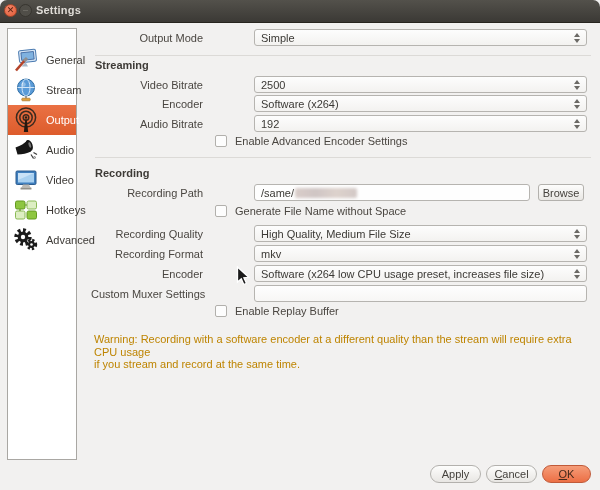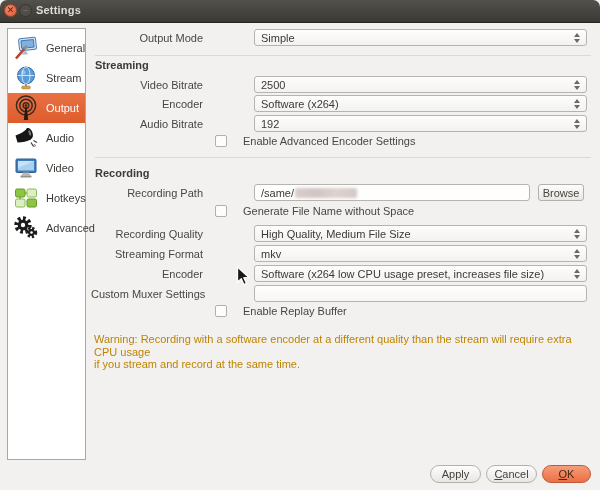--- a/index.html
+++ b/index.html
@@ -11,22 +11,22 @@
     background:linear-gradient(#53514b,#3b3935);border-bottom:1px solid #27251f;
     border-radius:7px 7px 0 0;}
   .tb-btn{position:absolute;width:13px;height:13px;border-radius:50%;box-sizing:border-box;}
   .tb-close{left:4px;top:4px;background:radial-gradient(circle at 35% 30%,#f2876b,#e25a35);
     border:1px solid #a8472a;color:#59200f;font-size:9px;font-weight:bold;line-height:11px;text-align:center;}
   .tb-min{left:19px;top:4px;background:#504e48;border:1px solid #37352f;}
   .tb-min::after{content:"";position:absolute;left:3px;right:3px;top:5px;height:1px;background:#6a6861;}
   .tb-title{position:absolute;left:36px;top:4px;font-weight:bold;color:#dfdcd7;letter-spacing:.2px;}
 
   
-  .sidebar{position:absolute;left:7px;top:28px;width:79px;height:432px;background:#ffffff;
-    border:1px solid #a9a7a3;box-sizing:border-box;padding-top:4px;}
+  .sidebar{position:absolute;left:7px;top:28px;width:70px;height:432px;background:#ffffff;
+    border:1px solid #a9a7a3;box-sizing:border-box;padding-top:16px;}
   .side-item{position:relative;height:30px;display:flex;align-items:center;padding-left:5px;}
   .side-item .ico{width:26px;height:26px;flex:0 0 26px;display:block;}
   .side-item .side-label{margin-left:7px;color:#3d3a36;}
   .side-item.selected{background:linear-gradient(#ea7144,#dd5c2c);}
   .side-item.selected .side-label{color:#ffffff;}
 
   
   .row{position:absolute;left:91px;right:13px;height:17px;display:flex;align-items:center;gap:48px;}
   .lbl{width:115px;flex:0 0 115px;text-align:right;padding-right:3px;box-sizing:border-box;
     color:#4a4641;white-space:nowrap;}
@@ -40,21 +40,21 @@
   .spin .dn{border-top:4px solid #6b6965;}
   input.fieldinput{flex:1;height:17px;box-sizing:border-box;background:linear-gradient(#fefefe,#f7f6f5);
     border:1px solid #b6b4b0;border-radius:3px;padding:0 6px;color:#3b3935;font:inherit;outline:none;}
 
   .sep{position:absolute;left:95px;right:9px;height:1px;background:#dcdad7;}
   .section-heading{position:absolute;left:95px;font-weight:bold;color:#3d3a36;}
 
   .chk-row{position:absolute;display:flex;align-items:center;}
   .checkbox{width:12px;height:12px;box-sizing:border-box;background:#fdfdfd;
     border:1px solid #b2b0ac;border-radius:2px;flex:0 0 12px;}
-  .chk-label{margin-left:16px;color:#4a4641;}
+  .chk-label{margin-left:8px;color:#4a4641;}
 
   .browse-btn{position:absolute;left:538px;width:46px;height:17px;box-sizing:border-box;
     background:linear-gradient(#fdfdfc,#e9e7e4);border:1px solid #b3b1ad;border-radius:3px;
     color:#45423d;font:inherit;font-size:11px;line-height:14px;text-align:center;padding:0;}
 
   .warning{position:absolute;left:94px;top:333px;width:492px;font-weight:normal;
     color:#be8400;line-height:12.5px;}
 
   
   .f-btn{position:absolute;top:465px;height:18px;box-sizing:border-box;border-radius:9px;
@@ -237,21 +237,21 @@
     <div class="field">
       <span>High Quality, Medium File Size</span>
       <span class="spin">
           <i class="up"></i>
           <i class="dn"></i>
         </span>
     </div>
   </div>
 
   <div class="row" style="top:245px">
-    <span class="lbl">Streaming Format</span>
+    <span class="lbl">Recording Format</span>
     <div class="field">
       <span>mkv</span>
       <span class="spin">
           <i class="up"></i>
           <i class="dn"></i>
         </span>
     </div>
   </div>
 
   <div class="row" style="top:265px">

